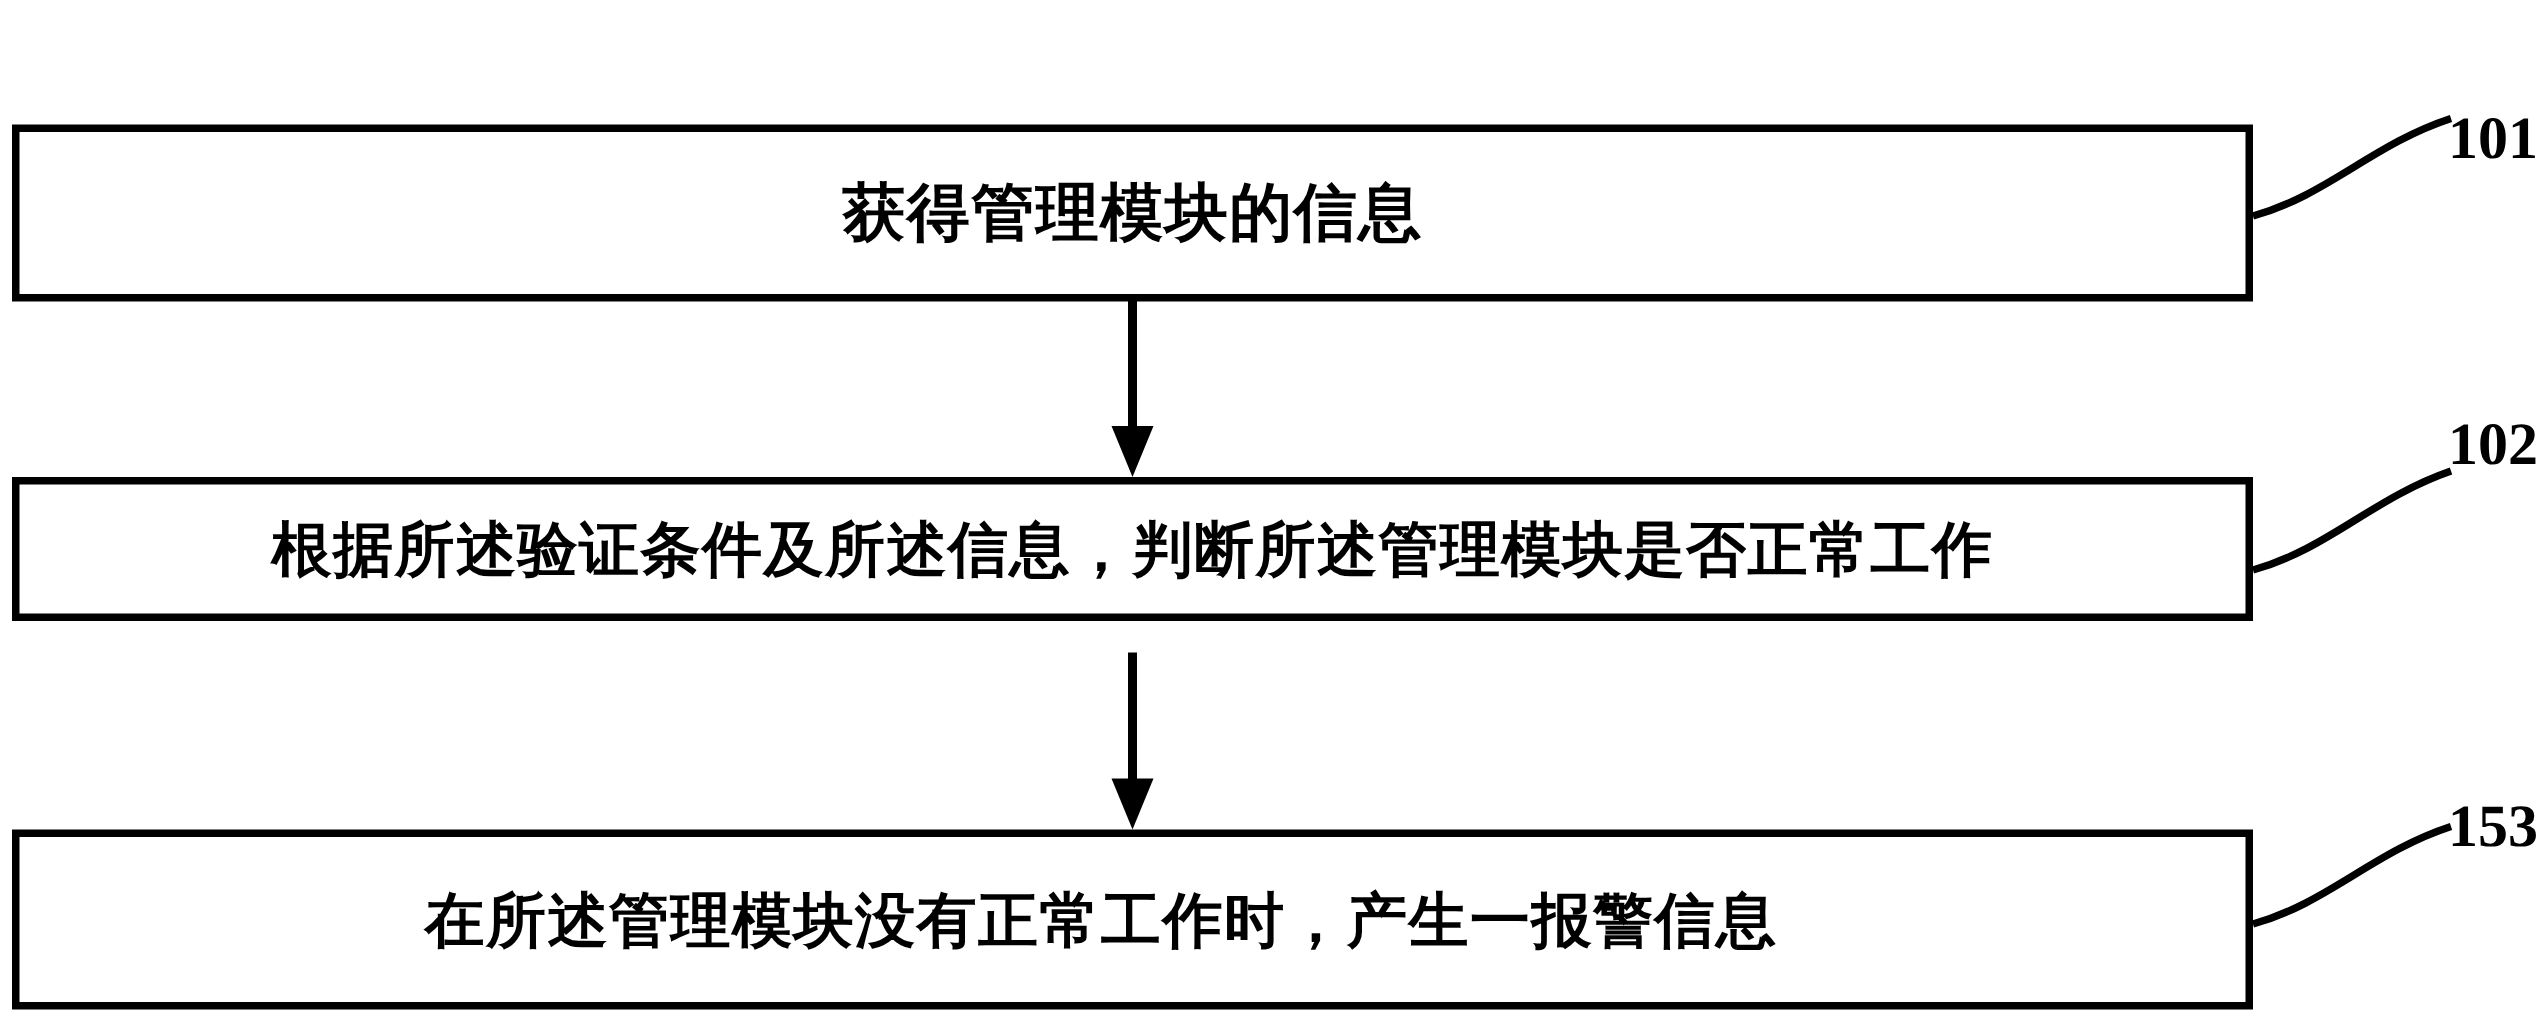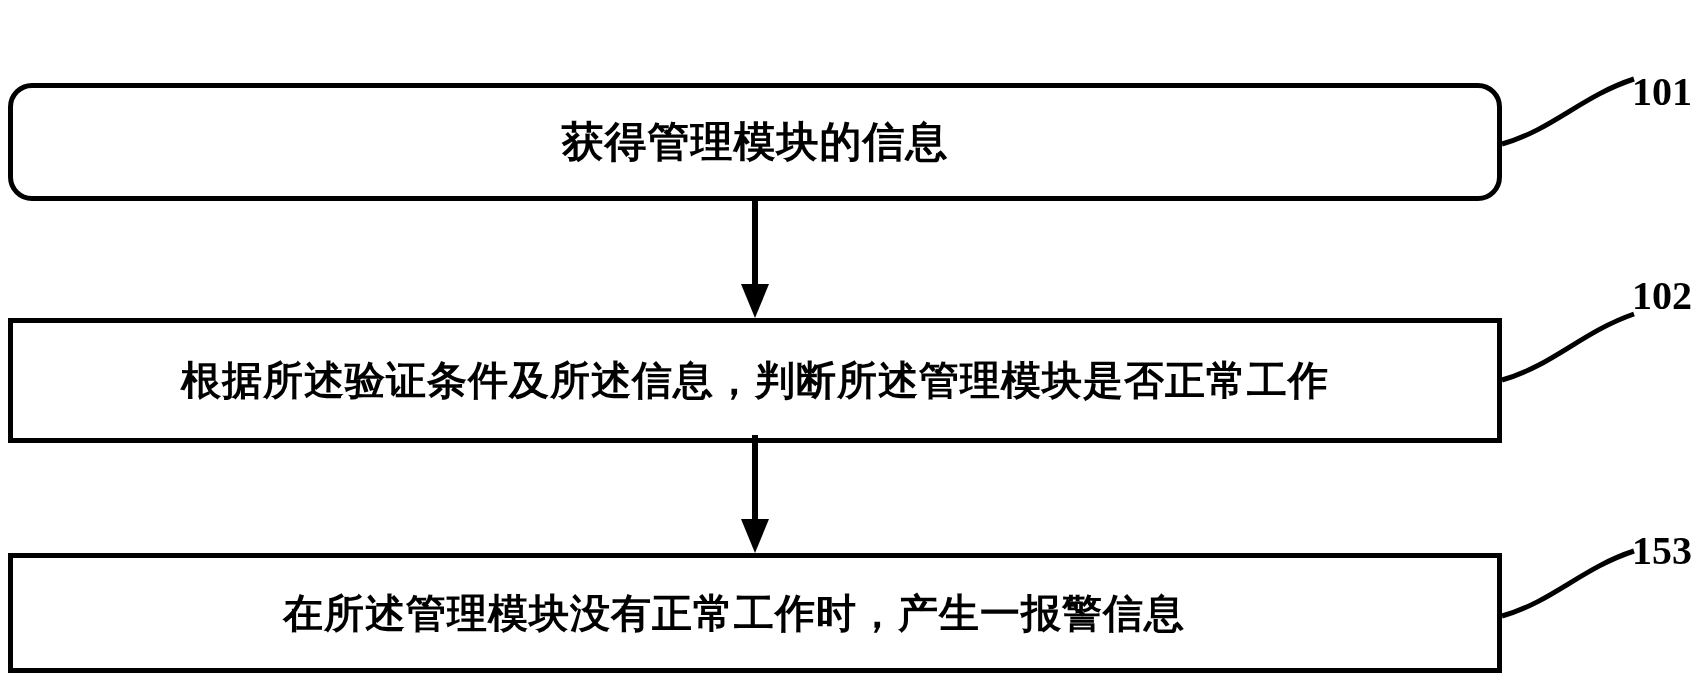--- a/index.html
+++ b/index.html
@@ -21,22 +21,22 @@
     display: flex;
     align-items: center;
     justify-content: center;
     color: #000000;
     font-weight: bold;
   }
   .flow-box .box-label {
     white-space: nowrap;
     letter-spacing: 1px;
   }
-  .box-1 { top: 83px;  height: 118px; font-size: 42px; border-radius: 24px; }
-  .box-2 { top: 318px; height: 125px; font-size: 40px; }
+  .box-1 { top: 83px;  height: 118px; font-size: 42px; }
+  .box-2 { top: 318px; height: 96px; font-size: 40px; }
   .box-3 { top: 553px; height: 120px; font-size: 40px; padding-right: 42px; }
   .overlay {
     position: absolute;
     left: 0; top: 0;
     width: 1696px; height: 688px;
     pointer-events: none;
   }
   .overlay path { fill: none; }
   .ref-label {
     position: absolute;

